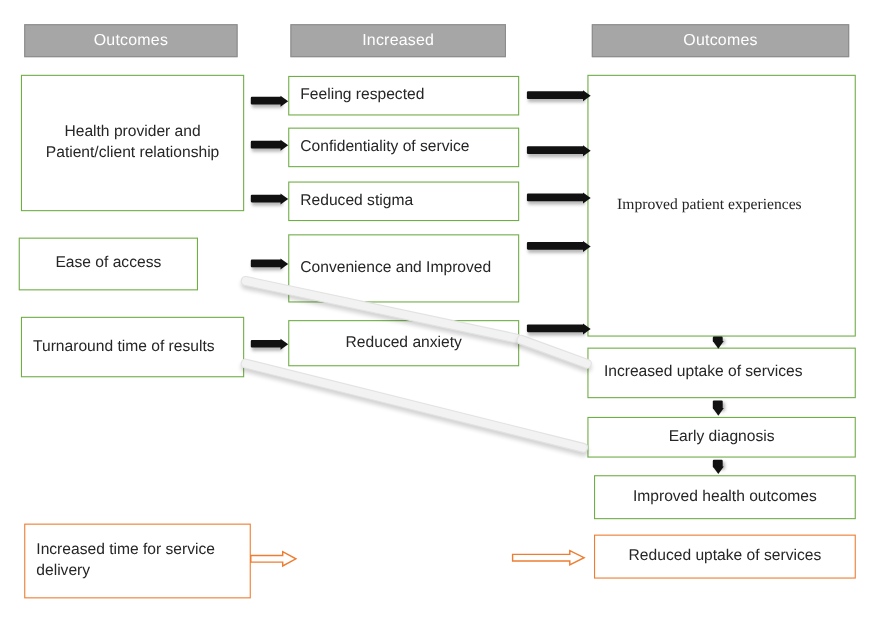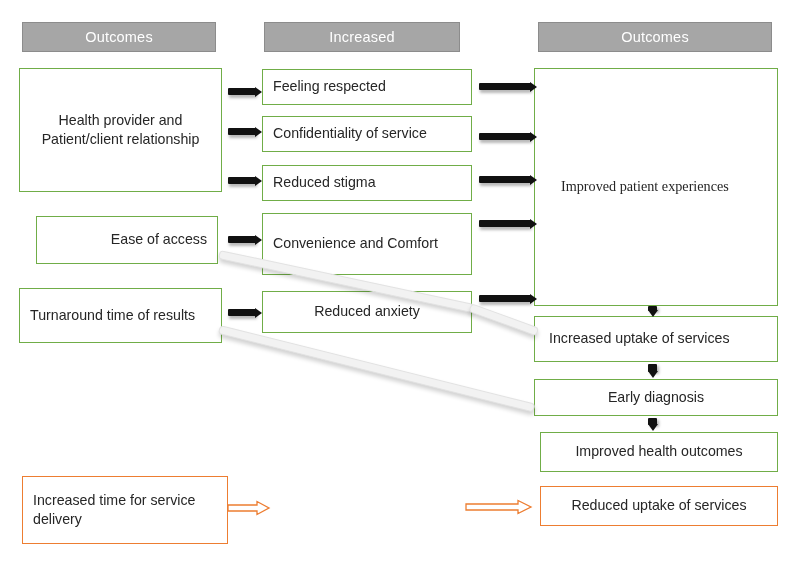--- a/index.html
+++ b/index.html
@@ -123,42 +123,42 @@
   </div>
 
   <div class="col-header" style="left:538px; top:22px; width:234px; height:30px;">
     <span>Outcomes</span>
   </div>
 
   <div class="node center" style="left:19px; top:68px; width:203px; height:124px;">
     <span>Health provider and Patient/client relationship</span>
   </div>
 
-  <div class="node center" style="left:36px; top:216px; width:182px; height:48px;justify-content:flex-end;">
+  <div class="node center" style="left:17px; top:216px; width:163px; height:48px;">
     <span>Ease of access</span>
   </div>
 
   <div class="node left" style="left:19px; top:288px; width:203px; height:55px;">
     <span>Turnaround time of results</span>
   </div>
 
   <div class="node left" style="left:262px; top:69px; width:210px; height:36px;">
     <span>Feeling respected</span>
   </div>
 
   <div class="node left" style="left:262px; top:116px; width:210px; height:36px;">
     <span>Confidentiality of service</span>
   </div>
 
   <div class="node left" style="left:262px; top:165px; width:210px; height:36px;">
     <span>Reduced stigma</span>
   </div>
 
   <div class="node left" style="left:262px; top:213px; width:210px; height:62px;">
-    <span>Convenience and Comfort</span>
+    <span>Convenience and Improved</span>
   </div>
 
   <div class="node center" style="left:262px; top:291px; width:210px; height:42px;">
     <span>Reduced anxiety</span>
   </div>
 
   <div class="node left" style="left:534px; top:68px; width:244px; height:238px; padding-left:26px;font-family:Liberation Serif, serif;">
     <span>Improved patient experiences</span>
   </div>
 

